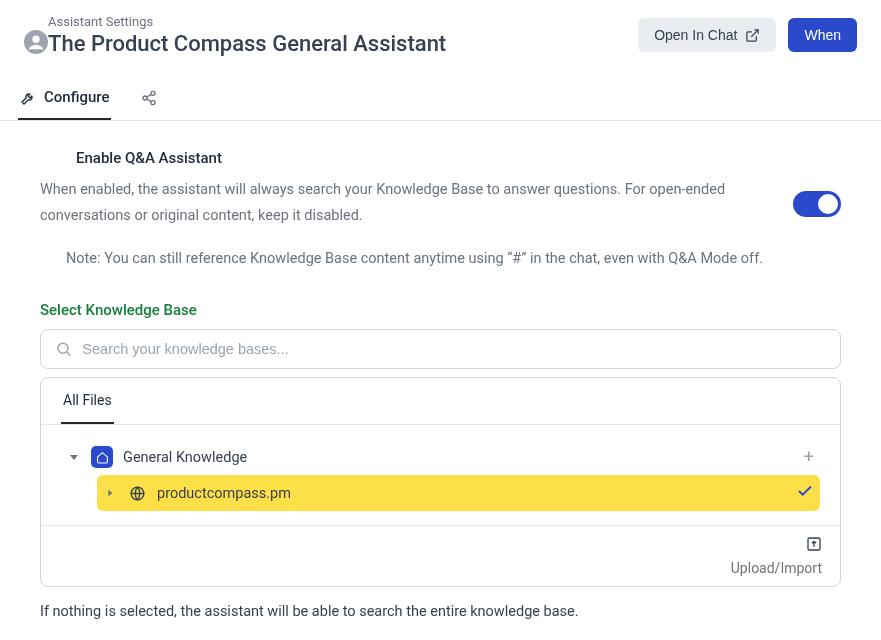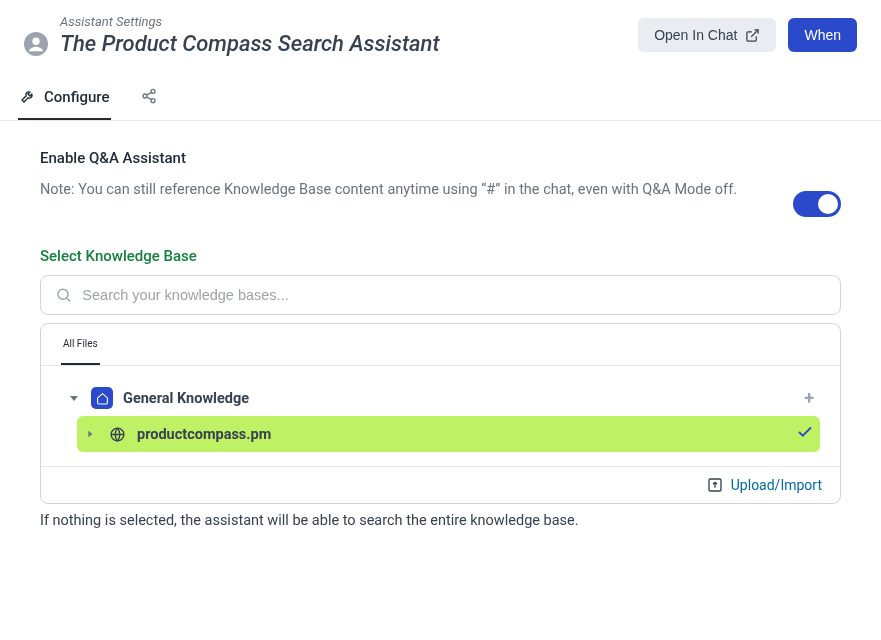--- a/index.html
+++ b/index.html
@@ -12,23 +12,21 @@
     overflow: hidden;
   }
   .header {
     display: flex;
     align-items: center;
     justify-content: space-between;
     padding: 14px 24px 10px 24px;
   }
   .header-left {
     display: flex;
-    align-items: flex-end;
-    gap: 12px;
-    font-style: italic;
+    align-items: flex-start;
   }
   .avatar {
     width: 24px; height: 24px;
     border-radius: 50%;
     background: #9ca3af;
     display: flex;
     align-items: center;
     justify-content: center;
     flex-shrink: 0;
     margin-top: 16px;
@@ -67,21 +65,21 @@
   }
   .tabs {
     display: flex;
     gap: 28px;
     padding: 0 18px;
     border-bottom: 1px solid #e5e7eb;
     margin-top: 12px;
   }
   .tab {
     display: flex;
-    align-items: flex-start;
+    align-items: flex-end;
     gap: 8px;
     padding: 10px 2px 12px;
     font-size: 15px;
     color: #6b7280;
     cursor: pointer;
     border-bottom: 2px solid transparent;
   }
   .tab.active {
     color: #1f2937;
     border-bottom-color: #1f2937;
@@ -89,20 +87,21 @@
   }
   .tab svg { width: 16px; height: 16px; }
   .content {
     padding: 24px 40px;
   }
   .section-title {
     font-size: 15px;
     font-weight: 500;
     color: #1f2937;
     margin-bottom: 6px;
+    margin-left: 36px;
   }
   .section-row {
     display: flex;
     align-items: flex-start;
     gap: 30px;
     margin-bottom: 30px;
   }
   .section-text {
     flex: 1;
     font-size: 14.5px;
@@ -156,32 +155,31 @@
     border-radius: 8px;
   }
   .kb-tabs {
     display: flex;
     gap: 26px;
     padding: 0 20px;
     border-bottom: 1px solid #e5e7eb;
   }
   .kb-tab {
     padding: 14px 2px;
-    font-size: 10px;
+    font-size: 14px;
     color: #6b7280;
     cursor: pointer;
     border-bottom: 2px solid transparent;
   }
   .kb-tab.active {
     color: #1f2937;
     border-bottom-color: #1f2937;
   }
   .tree {
     padding: 14px 20px;
-    font-weight: bold;
   }
   .tree-row {
     display: flex;
     align-items: center;
     gap: 10px;
     padding: 7px 6px;
     border-radius: 6px;
   }
   .tree-row .spacer { flex: 1; }
   .chev {
@@ -193,67 +191,68 @@
   .folder-icon {
     width: 22px; height: 22px;
     background: #2b4acb;
     border-radius: 5px;
     display: flex; align-items: center; justify-content: center;
   }
   .folder-icon svg { width: 13px; height: 13px; stroke: #fff; fill: none; }
   .tree-label { font-size: 14.5px; color: #374151; }
   .plus-icon { color: #9ca3af; font-size: 18px; cursor: pointer; line-height: 1; }
   .tree-row.child {
-    margin-left: 16px;
-    background: #bef264;
+    margin-left: 36px;
+    background: #fde047;
   }
   .globe-icon {
     width: 20px; height: 20px;
     display: flex; align-items: center; justify-content: center;
     color: #374151;
   }
   .globe-icon svg { width: 17px; height: 17px; stroke: currentColor; fill: none; }
   .check-icon { color: #2b4acb; }
   .check-icon svg { width: 18px; height: 18px; stroke: currentColor; fill: none; }
   .kb-footer {
     border-top: 1px solid #e5e7eb;
     padding: 10px 18px;
     display: flex;
     justify-content: flex-end;
   }
   .upload-btn {
     display: flex;
     align-items: flex-end;
     gap: 8px;
     font-size: 14px;
-    color: #0369a1;
-    cursor: pointer;
+    color: #737373;
+    cursor: pointer;
+    flex-direction: column;
   }
   .upload-btn svg { width: 16px; height: 16px; stroke: #374151; fill: none; }
   .helper-text {
-    margin-top: 8px;
+    margin-top: 16px;
     font-size: 14.5px;
     color: #374151;
   }
 </style>
 </head>
 <body>
 
 <div class="header">
   <div class="header-left">
     <div class="avatar">
       <svg viewBox="0 0 24 24">
           <circle cx="12" cy="12" r="12" fill="#9ca3af"></circle>
           <circle cx="12" cy="9" r="4" fill="#fff"></circle>
           <path d="M4 20c1.5-4 6-5 8-5s6.5 1 8 5" fill="#fff"></path>
         </svg>
     </div>
     <div class="title-block">
       <div class="breadcrumb">Assistant Settings</div>
-      <div class="page-title">The Product Compass Search Assistant</div>
+      <div class="page-title">The Product Compass General Assistant</div>
     </div>
   </div>
   <div class="header-right">
     <button class="btn btn-secondary">
       <span>Open In Chat</span>
       <svg width="15" height="15" viewBox="0 0 24 24" fill="none" stroke="#374151" stroke-width="2">
           <path d="M18 13v6a2 2 0 0 1-2 2H5a2 2 0 0 1-2-2V8a2 2 0 0 1 2-2h6"></path>
           <polyline points="15 3 21 3 21 9"></polyline>
           <line x1="10" y1="14" x2="21" y2="3"></line>
         </svg>
@@ -280,20 +279,21 @@
         <line x1="8.6" y1="13.5" x2="15.4" y2="17.5"></line>
       </svg>
   </div>
 </div>
 
 <div class="content">
 
   <div class="section-row">
     <div class="section-text">
       <div class="section-title">Enable Q&amp;A Assistant</div>
+      <p>When enabled, the assistant will always search your Knowledge Base to answer questions. For open-ended conversations or original content, keep it disabled.</p>
       <p>Note: You can still reference Knowledge Base content anytime using “#” in the chat, even with Q&amp;A Mode off.</p>
     </div>
     <div class="toggle"></div>
   </div>
 
   <div class="kb-label">Select Knowledge Base</div>
 
   <div class="search-box">
     <svg viewBox="0 0 24 24" fill="none" stroke-width="2">
         <circle cx="11" cy="11" r="7"></circle>

